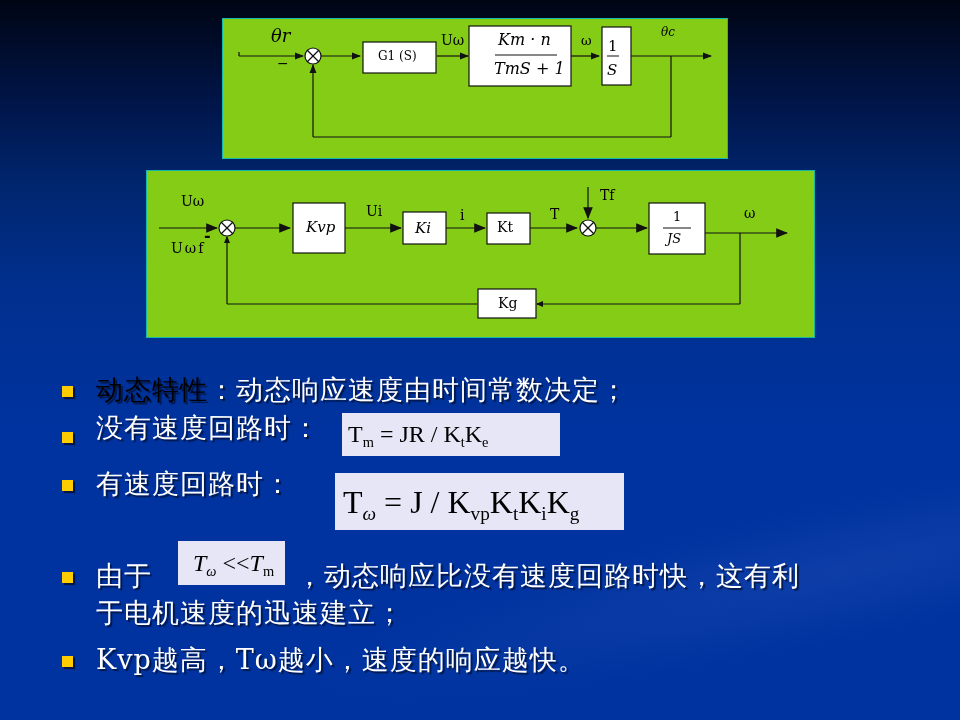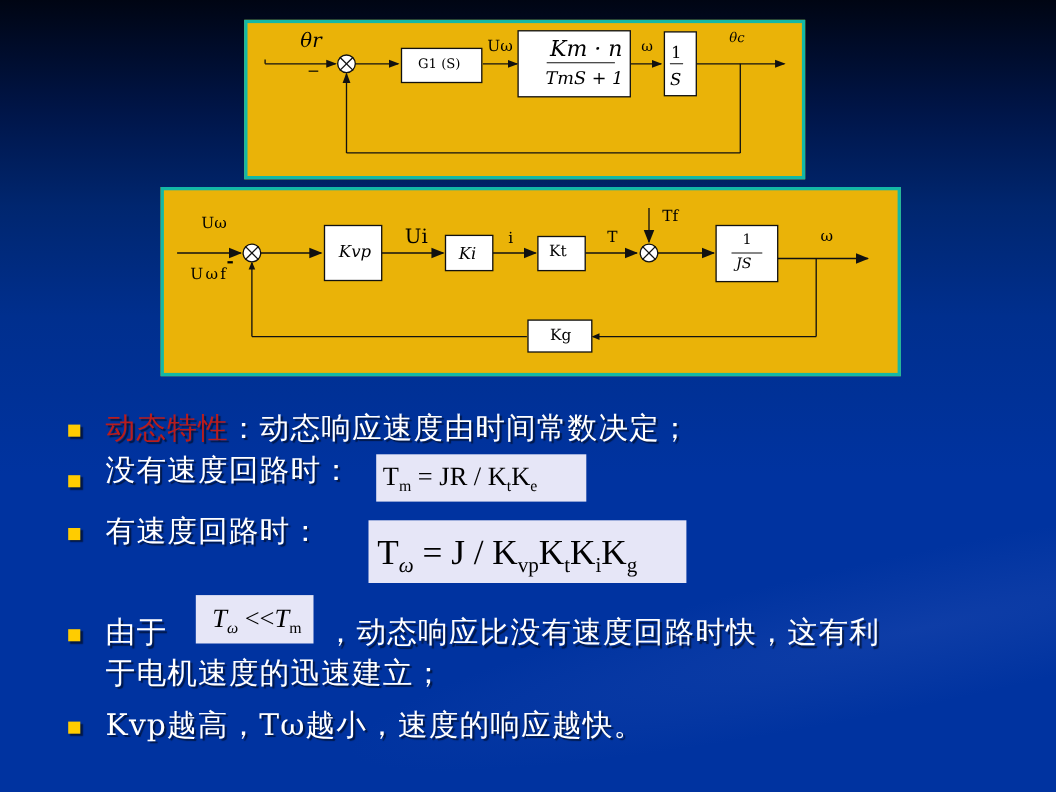--- a/index.html
+++ b/index.html
@@ -8,36 +8,36 @@
     background: linear-gradient(180deg, #000513 0%, #001548 14%, #00266f 26%, #002f8e 40%, #0033a0 60%, #0033a0 100%);
     font-family: "DejaVu Serif", "Liberation Serif", serif;
   }
   .sheen {
     position:absolute; left:300px; top:520px; width:900px; height:140px;
     background: radial-gradient(ellipse at 60% 50%, rgba(40,80,180,0.35) 0%, rgba(0,0,0,0) 70%);
     transform: rotate(-12deg);
     pointer-events:none;
   }
   .panel {
-    position:absolute; background:#eab308; border:3px solid #14b8a6;text-decoration:underline;
+    position:absolute; background:#84cc16; border:1px solid #14b8a6;text-decoration:underline;
   }
   #diag1 { left:222px; top:18px; width:504px; height:139px; }
   #diag2 { left:146px; top:170px; width:667px; height:166px; }
   .panel svg { position:absolute; left:0; top:0; }
   .bullet {
     position:absolute; width:11px; height:11px; background:#ffcc00;
     box-shadow: 2px 2px 1px rgba(0,0,0,0.55);
   }
   .line {
     position:absolute; color:#ffffff; font-size:27px; line-height:34px;
     font-family: "DejaVu Serif", "Liberation Serif", serif;
     text-shadow: 2px 2px 1px rgba(0,0,0,0.55);
     white-space:nowrap; letter-spacing:1px;
   }
-  .hl { color:#b91c1c; }
+  .hl { color:#000000; }
   .formula {
     position:absolute; background:#e6e6f7; color:#000;
     font-family: "Liberation Serif", "DejaVu Serif", serif;
     white-space:nowrap;
   }
   .formula sub { font-size:60%; vertical-align:-0.35em; }
   .it { font-style:italic; }
 </style>
 </head>
 <body>
@@ -68,21 +68,21 @@
     <rect x="140" y="23" width="73" height="31" fill="#fff" stroke="#111" stroke-width="1.2"></rect>
     <rect x="246" y="7" width="102" height="60" fill="#fff" stroke="#111" stroke-width="1.2"></rect>
     <rect x="379" y="8" width="29" height="58" fill="#fff" stroke="#111" stroke-width="1.2"></rect>
     <line x1="272" y1="36" x2="334" y2="36" stroke="#111" stroke-width="1"></line>
     <line x1="384" y1="37" x2="396" y2="37" stroke="#111" stroke-width="1"></line>
   </svg>
   <span style="position:absolute;left:48px;top:6px;font-style:italic;font-size:18px;">θr</span>
   <span style="position:absolute;left:54px;top:36px;font-size:14px;">−</span>
   <span style="position:absolute;left:155px;top:30px;font-size:12px;">G1 (S)</span>
   <span style="position:absolute;left:218px;top:13px;font-size:14px;">Uω</span>
-  <span style="position:absolute;left:275px;top:11px;font-size:20px;font-style:italic;">Km · n</span>
+  <span style="position:absolute;left:275px;top:11px;font-size:16px;font-style:italic;">Km · n</span>
   <span style="position:absolute;left:271px;top:40px;font-size:16px;font-style:italic;">TmS + 1</span>
   <span style="position:absolute;left:358px;top:14px;font-size:13px;">ω</span>
   <span style="position:absolute;left:385px;top:18px;font-size:15px;">1</span>
   <span style="position:absolute;left:384px;top:42px;font-size:15px;font-style:italic;">S</span>
   <span style="position:absolute;left:438px;top:6px;font-style:italic;font-size:12px;">θc</span>
 </div>
 
 <div class="panel" id="diag2">
   <svg width="667" height="166" viewBox="0 0 667 166">
     <defs>
@@ -117,40 +117,40 @@
     <rect x="256" y="41" width="43" height="32" fill="#fff" stroke="#111" stroke-width="1.2"></rect>
     <rect x="340" y="42" width="43" height="31" fill="#fff" stroke="#111" stroke-width="1.2"></rect>
     <rect x="502" y="32" width="56" height="51" fill="#fff" stroke="#111" stroke-width="1.2"></rect>
     <line x1="516" y1="57" x2="544" y2="57" stroke="#111" stroke-width="1"></line>
     <rect x="331" y="118" width="58" height="29" fill="#fff" stroke="#111" stroke-width="1.2"></rect>
   </svg>
   <span style="position:absolute;left:34px;top:22px;font-size:14px;">Uω</span>
   <span style="position:absolute;left:57px;top:55px;font-size:16px;font-weight:bold;">-</span>
   <span style="position:absolute;left:24px;top:69px;font-size:14px;letter-spacing:2px;">Uωf</span>
   <span style="position:absolute;left:159px;top:47px;font-size:15px;font-style:italic;">Kvp</span>
-  <span style="position:absolute;left:219px;top:32px;font-size:18px;">Ui</span>
+  <span style="position:absolute;left:219px;top:32px;font-size:14px;">Ui</span>
   <span style="position:absolute;left:268px;top:48px;font-size:15px;font-style:italic;">Ki</span>
   <span style="position:absolute;left:313px;top:36px;font-size:14px;">i</span>
   <span style="position:absolute;left:350px;top:48px;font-size:14px;text-align:right;">Kt</span>
   <span style="position:absolute;left:403px;top:35px;font-size:14px;">T</span>
   <span style="position:absolute;left:453px;top:16px;font-size:14px;">Tf</span>
   <span style="position:absolute;left:526px;top:38px;font-size:13px;">1</span>
   <span style="position:absolute;left:520px;top:60px;font-size:13px;font-style:italic;">JS</span>
   <span style="position:absolute;left:597px;top:34px;font-size:14px;">ω</span>
   <span style="position:absolute;left:351px;top:124px;font-size:14px;">Kg</span>
 </div>
 
 <div class="bullet" style="left:62px;top:386px;"></div>
 <div class="line" style="left:96px;top:373px;">
   <span class="hl">动态特性</span><span>：动态响应速度由时间常数决定；</span>
 </div>
 
 <div class="bullet" style="left:62px;top:432px;"></div>
 <div class="line" style="left:96px;top:411px;">没有速度回路时：</div>
-<div class="formula" style="left:342px;top:413px;width:191px;height:43px;font-size:24px;line-height:43px;padding-left:6px;box-sizing:border-box;">
+<div class="formula" style="left:342px;top:413px;width:218px;height:43px;font-size:24px;line-height:43px;padding-left:6px;box-sizing:border-box;">
   <span>T</span><sub>m</sub>
   <span>= JR / K</span><sub>t</sub><span>K</span><sub>e</sub>
 </div>
 
 <div class="bullet" style="left:62px;top:480px;"></div>
 <div class="line" style="left:96px;top:467px;">有速度回路时：</div>
 <div class="formula" style="left:335px;top:473px;width:289px;height:57px;font-size:32px;line-height:59px;padding-left:8px;box-sizing:border-box;">
   <span>T</span><sub class="it">ω</sub>
   <span>= J / K</span><sub>vp</sub><span>K</span><sub>t</sub><span>K</span><sub>i</sub><span>K</span><sub>g</sub>
 </div>

